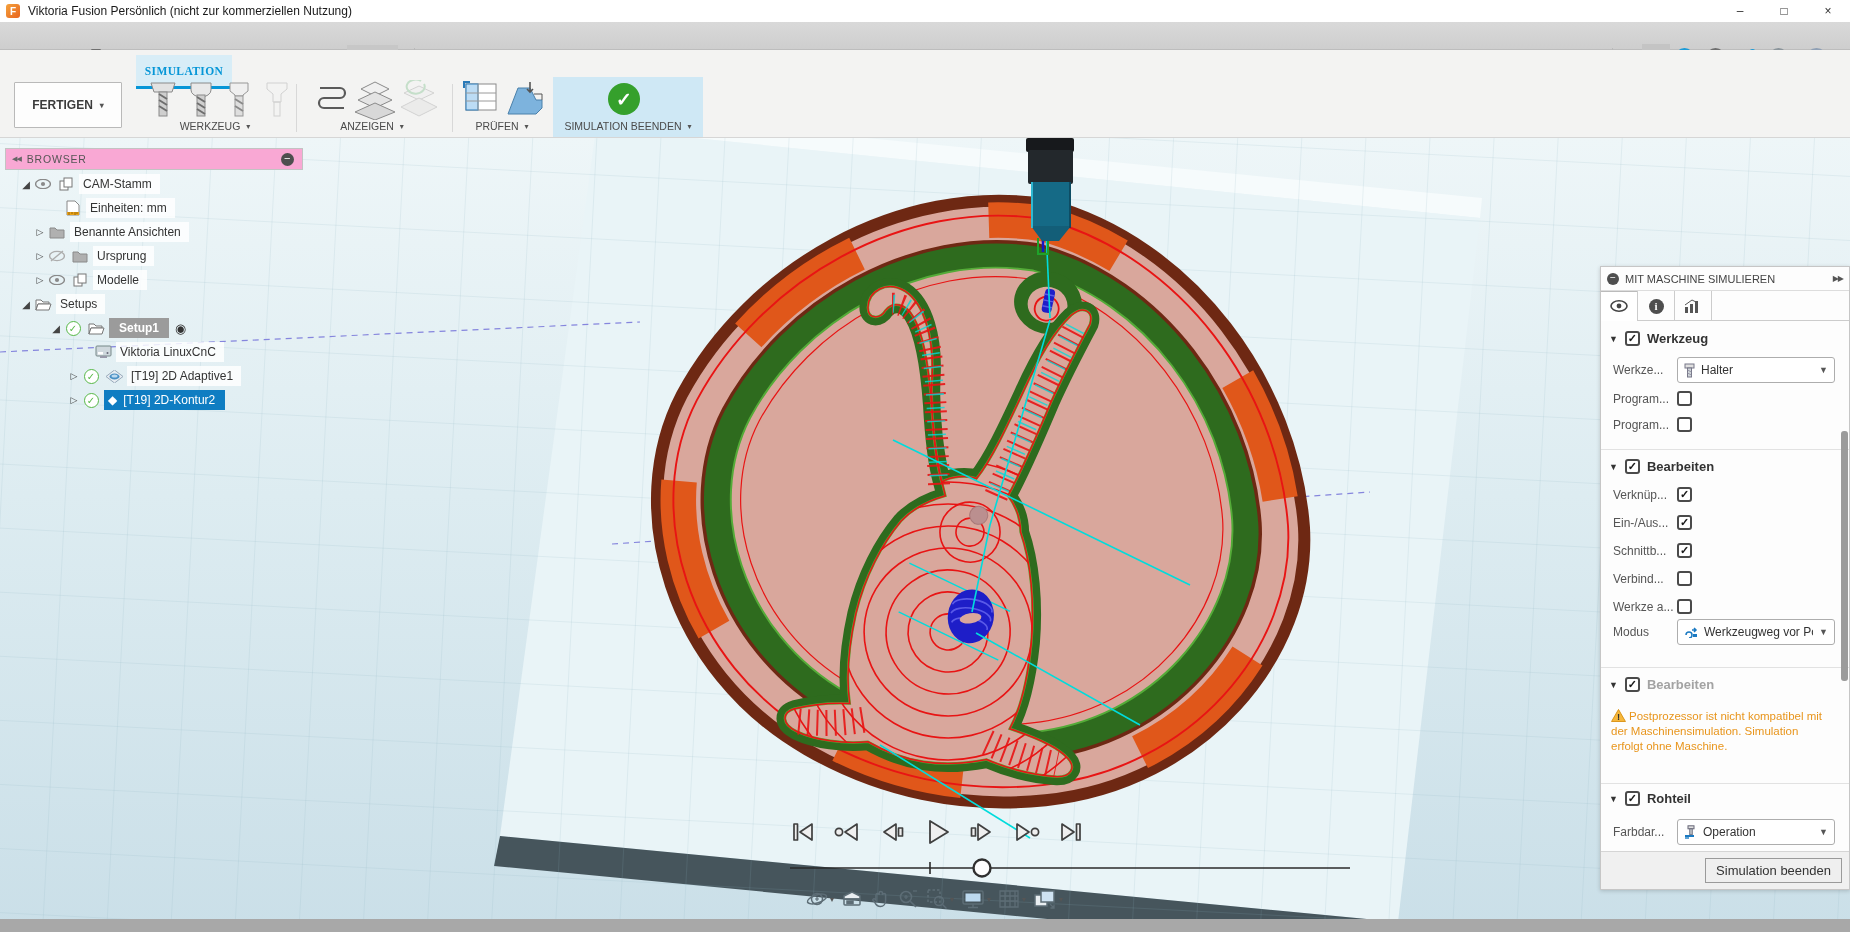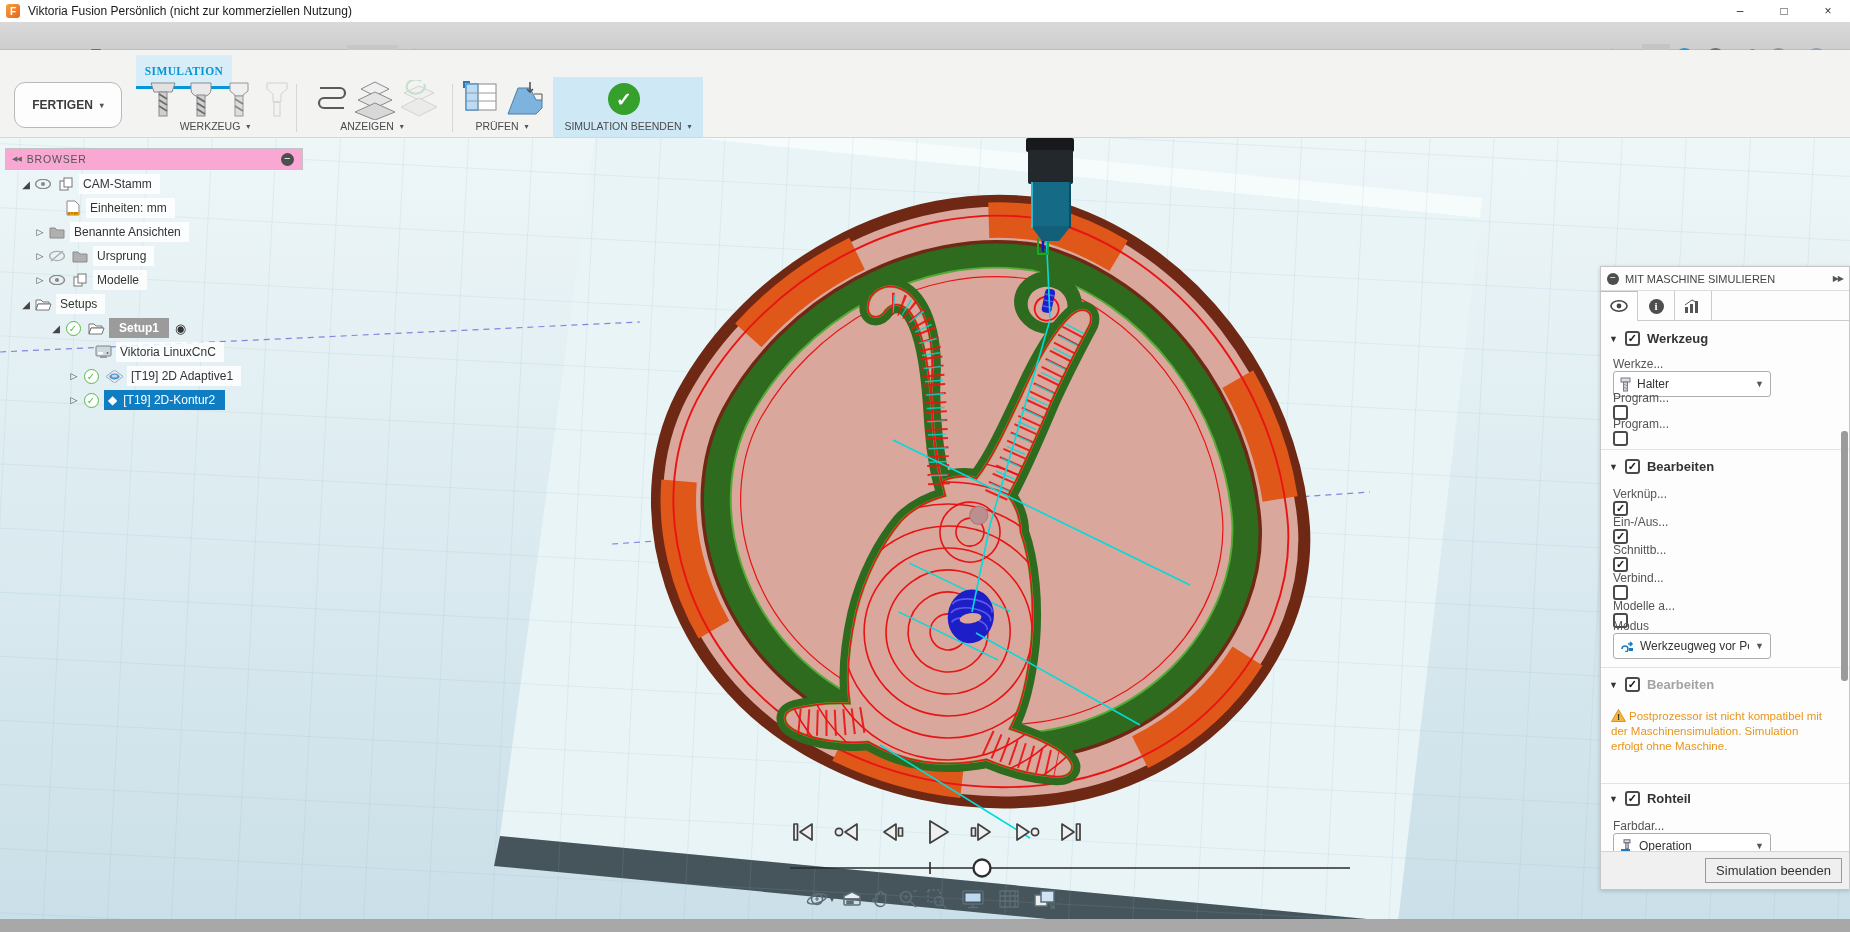--- a/index.html
+++ b/index.html
@@ -25,21 +25,21 @@
   #doc-tab .tname { font-size:12.5px; color:#2e2e2e; }
   .vsep { position:absolute; top:26px; width:1px; height:19px; background:#b9b9b9; }
   #tab-close { position:absolute; left:1620px; top:26px; width:20px; height:20px; text-align:center; font-size:13px; color:#444; line-height:20px; }
   #tab-new { position:absolute; left:1642px; top:22px; width:28px; height:27px; background:#c4c4c4; color:#555; font-size:15px; text-align:center; line-height:26px; }
   .tb-circle { position:absolute; top:26px; width:19px; height:19px; border-radius:50%; display:flex; align-items:center; justify-content:center; }
 
   
   #ribbon { position:absolute; left:0; top:50px; width:1850px; height:88px; background:#f3f3f2; border-bottom:1px solid #d6d6d6; }
   #sim-tab { position:absolute; left:136px; top:5px; width:96px; height:31px; background:#d8edf7; display:flex; align-items:center; justify-content:center; font-size:11.5px; font-weight:bold; letter-spacing:.4px; color:var(--accent-blue);font-family:Liberation Serif, serif; }
   #sim-tab-underline { position:absolute; left:136px; top:36px; width:96px; height:3px; background:var(--accent-blue); }
-  #fertigen-btn { position:absolute; left:14px; top:32px; width:108px; height:46px; background:#fdfdfd; border:1px solid #b9b9b9; border-radius:11px; display:flex; align-items:center; justify-content:center; gap:5px; font-size:12px; font-weight:bold; color:#3c3c3c; }
+  #fertigen-btn { position:absolute; left:14px; top:32px; width:108px; height:46px; background:#fdfdfd; border:1px solid #b9b9b9; border-radius:1px; display:flex; align-items:center; justify-content:center; gap:5px; font-size:12px; font-weight:bold; color:#3c3c3c; }
   .rgroup-label { position:absolute; top:68px; height:16px; font-size:10.5px; color:#4a4a4a; display:flex; align-items:center; justify-content:center; gap:4px; }
   .ricon { position:absolute; top:30px; }
   .rsep { position:absolute; top:34px; width:1px; height:48px; background:#d8d8d8; }
   #simend-bg { position:absolute; left:553px; top:27px; width:150px; height:60px; background:#cfe8f5; }
   #simend-check { position:absolute; left:608px; top:33px; width:32px; height:32px; border-radius:50%; background:#35a02c; color:#fff; font-size:19px; font-weight:bold; display:flex; align-items:center; justify-content:center; }
 
   
   #viewport { position:absolute; left:0; top:138px; width:1850px; height:794px; background:linear-gradient(180deg,#eef6f8 0%,#ddecf1 45%,#cadfe8 100%); }
   #scene { position:absolute; left:0; top:0; }
 
@@ -63,21 +63,21 @@
   #sp-header { height:24px; border-bottom:1px solid #ddd; display:flex; align-items:center; font-size:11px; color:#444; }
   #sp-header .mc { width:12px; height:12px; border-radius:50%; background:#4e4e4e; color:#fff; font-size:10px; line-height:10px; text-align:center; margin:0 6px; }
   #sp-header .ff { margin-left:auto; margin-right:6px; font-size:8px; color:#555; letter-spacing:-1px; }
   #sp-tabs { height:30px; border-bottom:1px solid #ccc; display:flex; }
   .sp-tab { width:37px; height:30px; display:flex; align-items:center; justify-content:center; border-right:1px solid #ccc; }
   .sp-tab.active { background:#fff; box-shadow:inset 0 -2px 0 #fff, inset 0 1px 0 #bbb; }
   .sec-head { position:absolute; left:8px; display:flex; align-items:center; gap:7px; font-size:13px; font-weight:bold; color:#333; }
   .sec-head .tri { font-size:9px; color:#333; }
   .cb { width:15px; height:15px; border:2px solid #4a4a4a; border-radius:3px; background:#fff; display:inline-flex; align-items:center; justify-content:center; font-size:11px; color:#1a1a1a; }
   .cb[data-checked="true"]::after { content:"✓"; font-weight:bold; }
-  .sp-row { position:absolute; left:12px; display:flex; align-items:flex-start;flex-direction:column; }
+  .sp-row { position:absolute; left:12px; display:flex; align-items:center; }
   .sp-row .rl { width:64px; font-size:12px; color:#555; }
   .dd { width:158px; height:26px; border:1px solid #adadad; border-radius:3px; background:#fff; display:flex; align-items:center; padding:0 6px; gap:6px; }
   .dd .ddtext { flex:1; font-size:12px; color:#333; white-space:nowrap; overflow:hidden; }
   .dd .ddc { font-size:9px; color:#555; }
   .sp-div { position:absolute; left:0; width:100%; height:1px; background:#e2e2e2; }
   #sp-warning { position:absolute; left:10px; width:222px; font-size:11.5px; line-height:1.32; color:var(--warning-orange); }
   #sp-footer { position:absolute; left:0; bottom:0; width:100%; height:38px; background:#f0f0f0; border-top:1px solid #d5d5d5; }
   #end-btn { position:absolute; right:7px; top:6px; padding:4px 10px; background:#efefef; border:1px solid #9a9a9a; font-size:13px; color:#333; }
   #sp-scroll { position:absolute; right:1px; top:164px; width:7px; height:250px; background:#9b9b9b; border-radius:3px; }
   #sp-cutdd { position:absolute; left:78px; top:586px; width:158px; height:18px; border:1px solid #adadad; border-radius:3px 3px 0 0; background:#fff; }
@@ -611,21 +611,21 @@
     </div>
     <div class="sp-row" style="top:276px">
       <span class="rl">Schnittb...</span>
       <span class="cb" data-checked="true"></span>
     </div>
     <div class="sp-row" style="top:304px">
       <span class="rl">Verbind...</span>
       <span class="cb" data-checked="false"></span>
     </div>
     <div class="sp-row" style="top:332px">
-      <span class="rl">Modelle a...</span>
+      <span class="rl">Werkze a...</span>
       <span class="cb" data-checked="false"></span>
     </div>
     <div class="sp-row" style="top:352px">
       <span class="rl">Modus</span>
       <div class="dd">
         <svg width="14" height="11" viewBox="0 0 14 11">
             <path d="M2,8 a3,3 0 1 1 3,3 M8,3 h4 m-2,-2 l2,2 l-2,2" fill="none" stroke="#1b7ac2" stroke-width="1.5"></path>
             <rect x="9" y="7" width="4" height="3" fill="#1b7ac2"></rect>
           </svg>
         <span class="ddtext">Werkzeugweg vor Po...</span>

